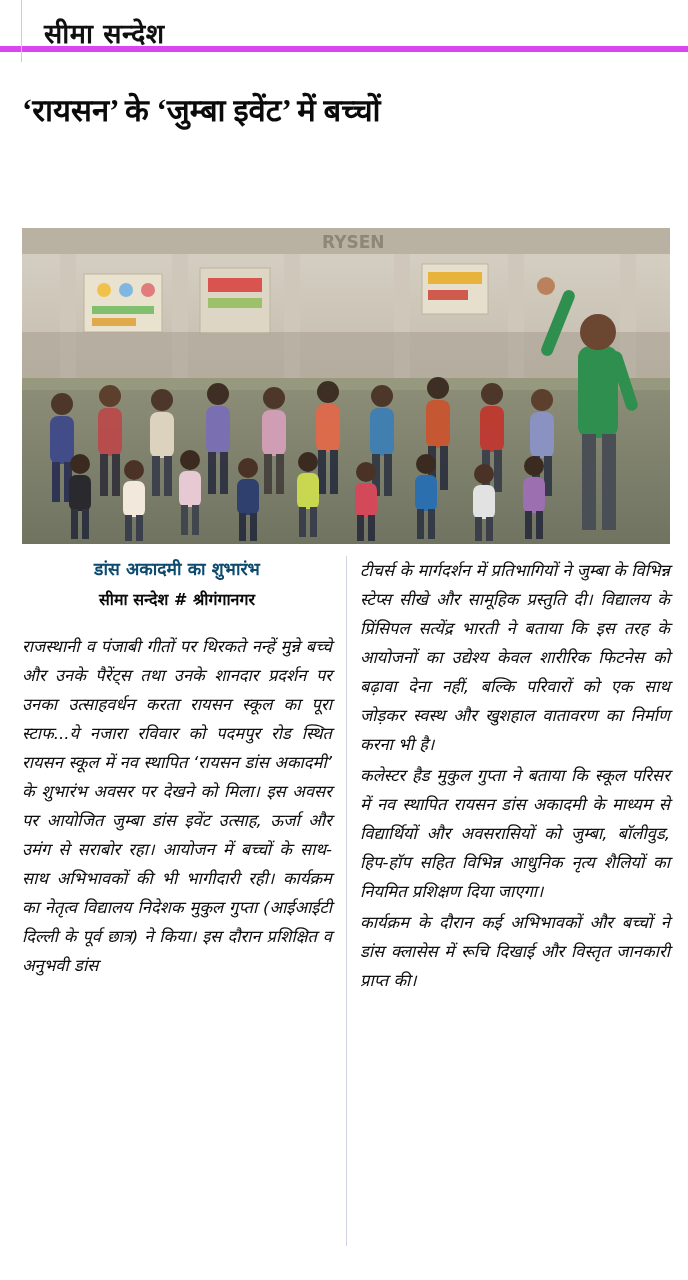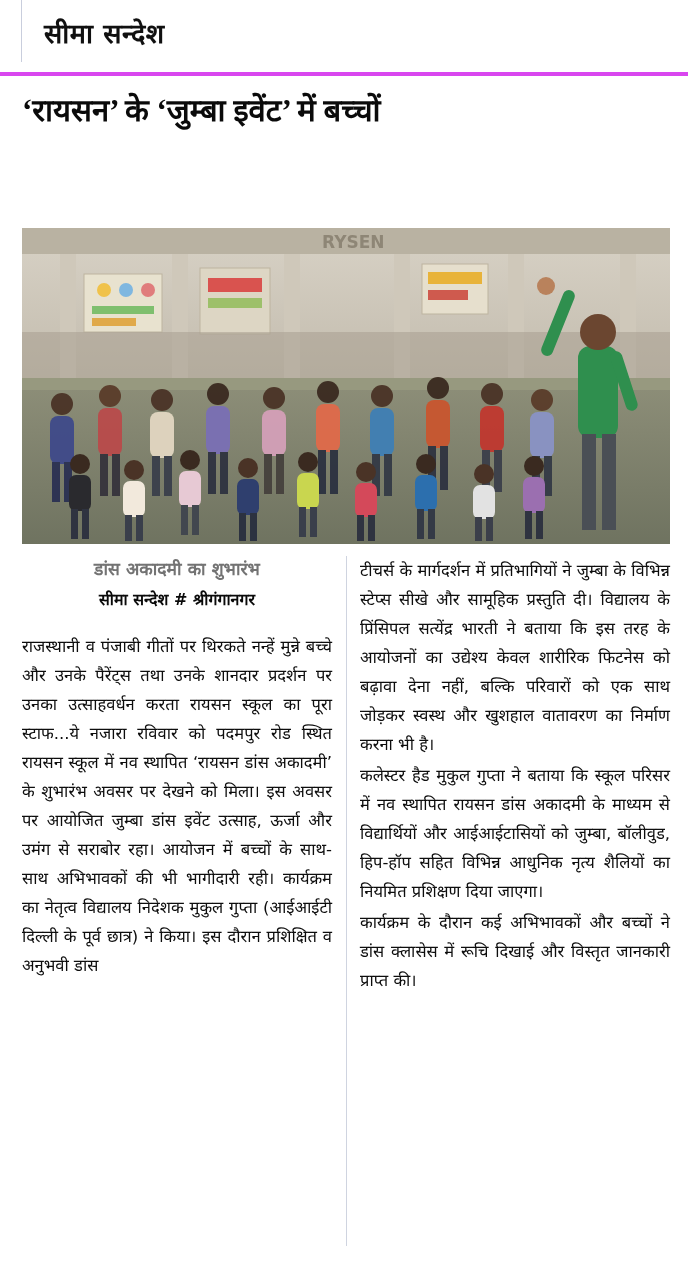--- a/index.html
+++ b/index.html
@@ -21,22 +21,22 @@
     position: relative;
     box-sizing: border-box;
     background: #ffffff;
   }
   
   .masthead {
     position: absolute;
     top: 0;
     left: 0;
     width: 688px;
-    height: 76px;
-    border-bottom: 4px solid #d946ef;
+    height: 52px;
+    border-bottom: 6px solid #d946ef;
     box-sizing: border-box;
   }
   .masthead-rule-left {
     position: absolute;
     left: 0;
     top: 0;
     width: 22px;
     height: 62px;
     border-right: 1px solid #c9cedd;
     box-sizing: border-box;
@@ -103,21 +103,21 @@
     top: 0;
     width: 1px;
     height: 690px;
     background: #cfd4e0;
   }
   .subhead {
     font-family: "DejaVu Sans", sans-serif;
     font-weight: bold;
     font-size: 17.5px;
     line-height: 26px;
-    color: #737373;
+    color: #0c4a6e;
     margin: 0 0 6px 0;
     text-align: center;
   }
   .byline {
     font-family: "DejaVu Sans", sans-serif;
     font-weight: bold;
     font-size: 16px;
     line-height: 24px;
     color: #0a0a0a;
     margin: 0 0 20px 0;
@@ -125,20 +125,21 @@
   }
   p.body {
     font-family: "DejaVu Sans", sans-serif;
     font-size: 16.5px;
     line-height: 29px;
     margin: 0 0 2px 0;
     text-align: justify;
     text-justify: inter-word;
     color: #0d0d0d;
     word-spacing: 0px;
+    font-style: italic;
   }
   p.body.last {
     text-align: justify;
   }
 </style>
 </head>
 <body>
 
 <div class="page">
 
@@ -329,18 +330,18 @@
     <div class="col-divider"></div>
 
     <div class="col col-left">
       <div class="subhead">डांस अकादमी का शुभारंभ</div>
       <div class="byline">सीमा सन्देश # श्रीगंगानगर</div>
       <p class="body">राजस्थानी व पंजाबी गीतों पर थिरकते नन्हें मुन्ने बच्चे और उनके पैरेंट्स तथा उनके शानदार प्रदर्शन पर उनका उत्साहवर्धन करता रायसन स्कूल का पूरा स्टाफ...ये नजारा रविवार को पदमपुर रोड स्थित रायसन स्कूल में नव स्थापित ‘रायसन डांस अकादमी’ के शुभारंभ अवसर पर देखने को मिला। इस अवसर पर आयोजित जुम्बा डांस इवेंट उत्साह, ऊर्जा और उमंग से सराबोर रहा। आयोजन में बच्चों के साथ-साथ अभिभावकों की भी भागीदारी रही। कार्यक्रम का नेतृत्व विद्यालय निदेशक मुकुल गुप्ता (आईआईटी दिल्ली के पूर्व छात्र) ने किया। इस दौरान प्रशिक्षित व अनुभवी डांस</p>
     </div>
 
     <div class="col col-right">
       <p class="body">टीचर्स के मार्गदर्शन में प्रतिभागियों ने जुम्बा के विभिन्न स्टेप्स सीखे और सामूहिक प्रस्तुति दी। विद्यालय के प्रिंसिपल सत्येंद्र भारती ने बताया कि इस तरह के आयोजनों का उद्येश्य केवल शारीरिक फिटनेस को बढ़ावा देना नहीं, बल्कि परिवारों को एक साथ जोड़कर स्वस्थ और खुशहाल वातावरण का निर्माण करना भी है।</p>
-      <p class="body">कलेस्टर हैड मुकुल गुप्ता ने बताया कि स्कूल परिसर में नव स्थापित रायसन डांस अकादमी के माध्यम से विद्यार्थियों और आईआईटासियों को जुम्बा, बॉलीवुड, हिप-हॉप सहित विभिन्न आधुनिक नृत्य शैलियों का नियमित प्रशिक्षण दिया जाएगा।</p>
+      <p class="body">कलेस्टर हैड मुकुल गुप्ता ने बताया कि स्कूल परिसर में नव स्थापित रायसन डांस अकादमी के माध्यम से विद्यार्थियों और अवसरासियों को जुम्बा, बॉलीवुड, हिप-हॉप सहित विभिन्न आधुनिक नृत्य शैलियों का नियमित प्रशिक्षण दिया जाएगा।</p>
       <p class="body last">कार्यक्रम के दौरान कई अभिभावकों और बच्चों ने डांस क्लासेस में रूचि दिखाई और विस्तृत जानकारी प्राप्त की।</p>
     </div>
   </div>
 
 </div>
 
 </body></html>

